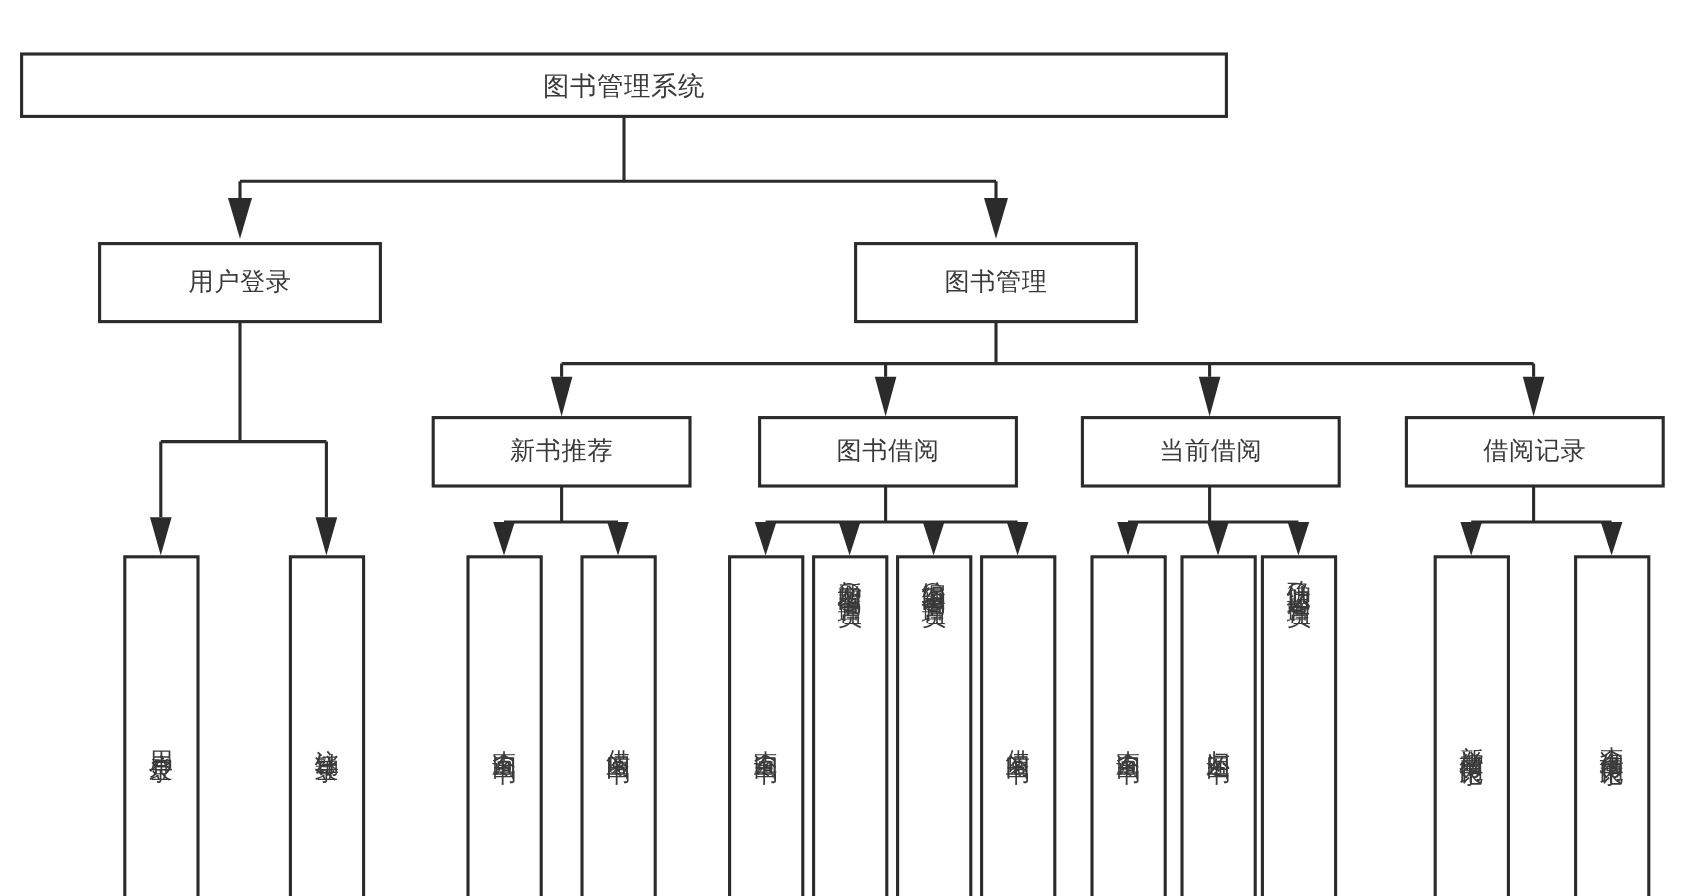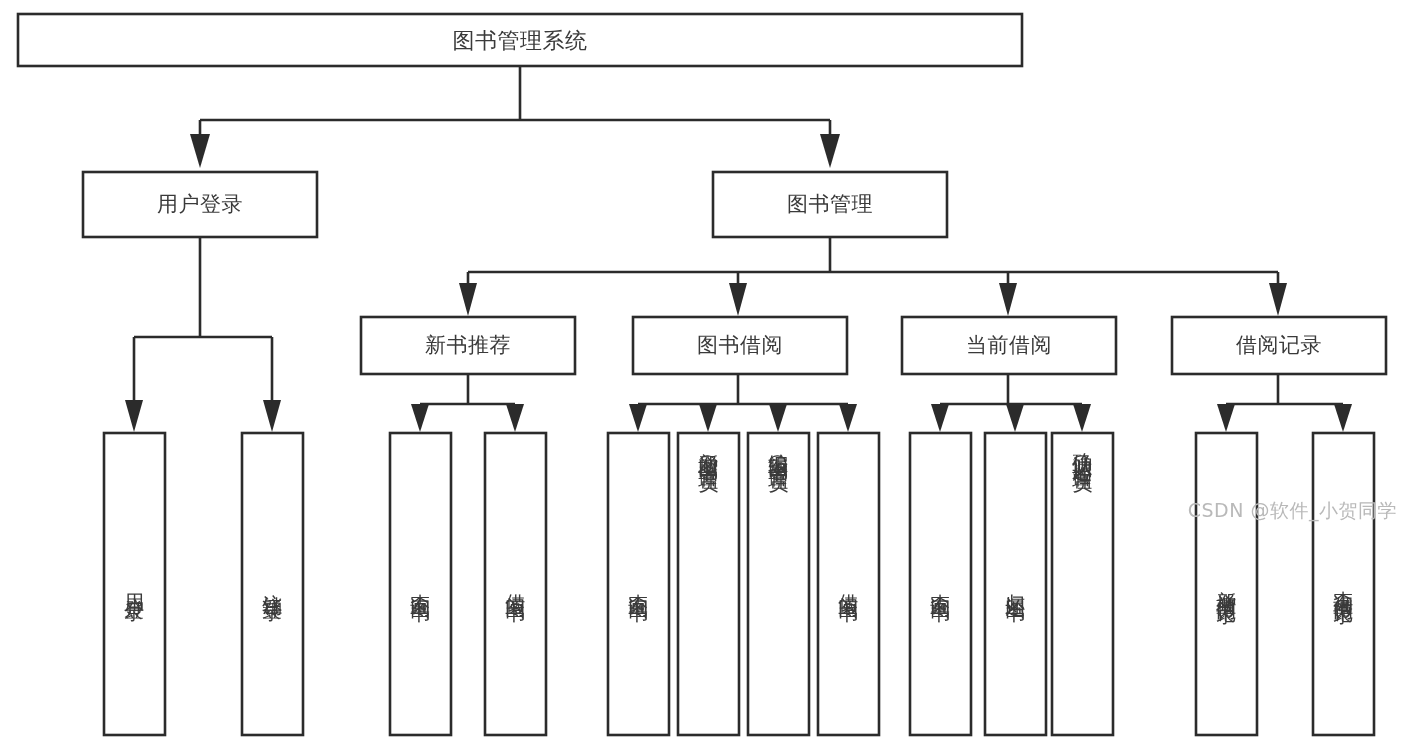--- a/index.html
+++ b/index.html
@@ -11,20 +11,21 @@
     width: 1405px;
     height: 747px;
     font-family: "DejaVu Sans", "Liberation Sans", sans-serif;
     overflow: hidden;
   }
   #diagram-root {
     position: relative;
     width: 1405px;
     height: 528px;
     background: #ffffff;
+    margin-top: 31px;
   }
   svg#tree-svg {
     position: absolute;
     left: 0;
     top: 0;
     width: 1405px;
     height: 747px;
     display: block;
   }
   .node-box {
@@ -205,15 +206,14 @@
   <div class="vlabel" style="left:748px; top:437px; width:61px; height:294px;">编辑图书（管理员）</div>
   <div class="vlabel center-v" style="left:818px; top:433px; width:61px; height:302px;">借阅图书</div>
 
   <div class="vlabel center-v" style="left:910px; top:433px; width:61px; height:302px;">查询图书</div>
   <div class="vlabel center-v" style="left:985px; top:433px; width:61px; height:302px;">归还图书</div>
   <div class="vlabel" style="left:1052px; top:437px; width:61px; height:294px;">确认归还（管理员）</div>
 
   <div class="vlabel center-v" style="left:1196px; top:433px; width:61px; height:302px;">新增借阅记录</div>
   <div class="vlabel center-v" style="left:1313px; top:433px; width:61px; height:302px;">查询借阅记录</div>
 
-  <div class="watermark">CSDN @软件_小贺同学</div>
 
 </div>
 
 </body></html>

